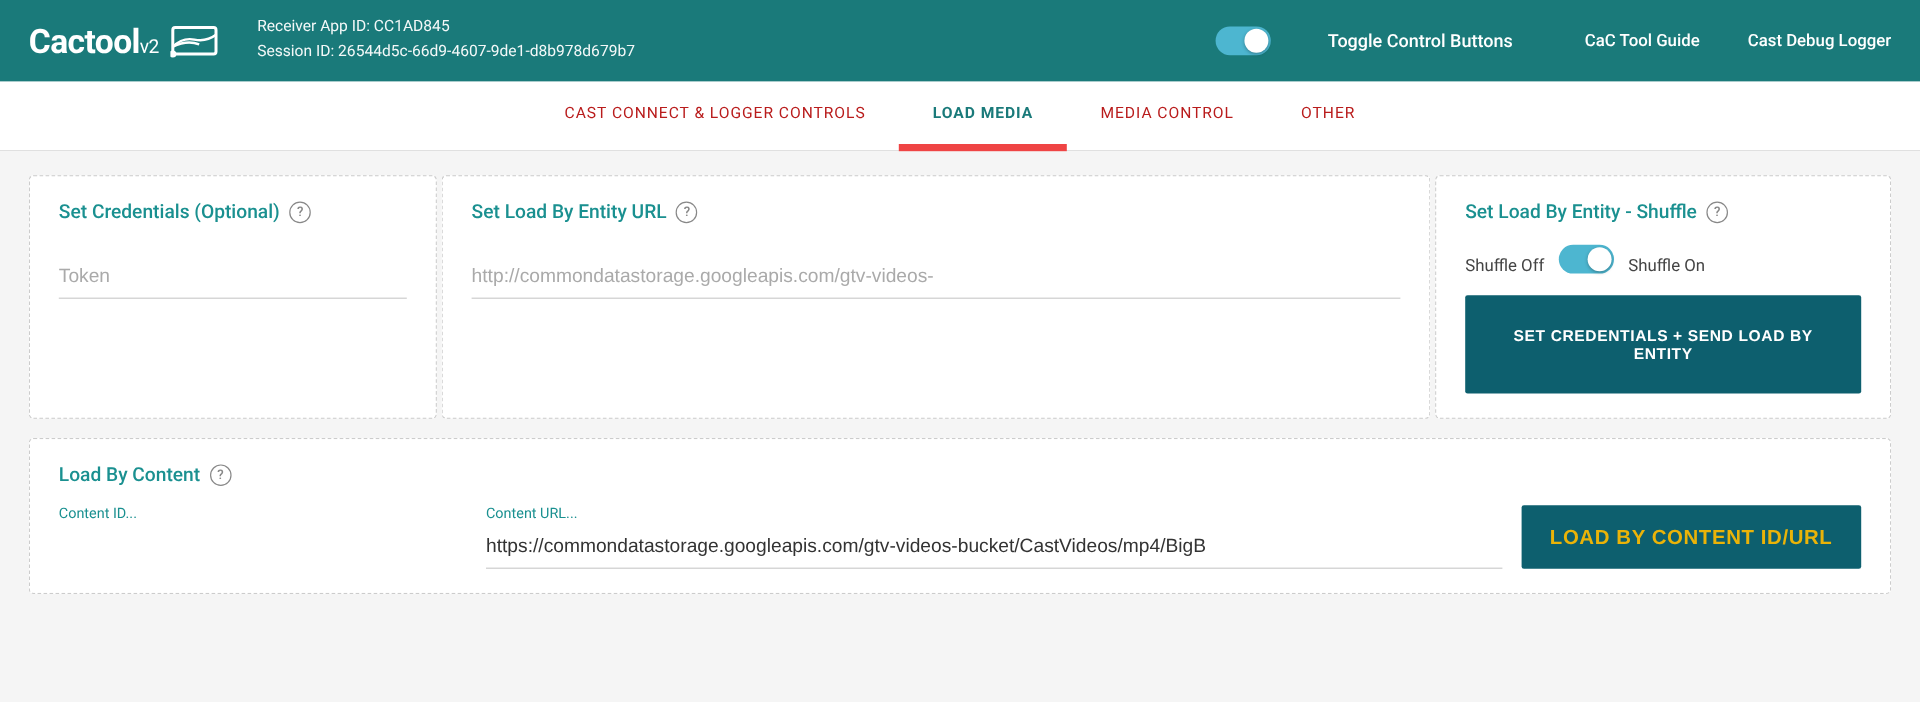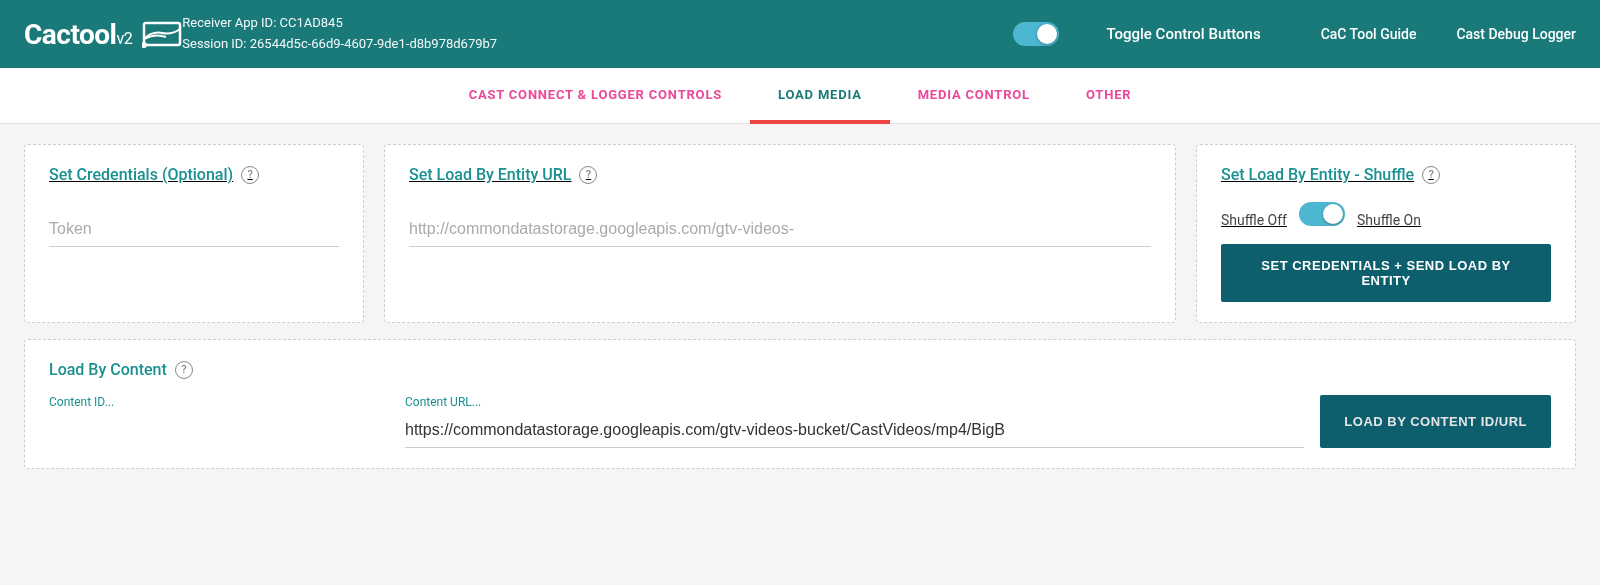--- a/index.html
+++ b/index.html
@@ -11,20 +11,21 @@
       display: flex;
       align-items: center;
       padding: 0 24px;
       height: 68px;
       color: white;
     }
     .header-logo {
       display: flex;
       align-items: center;
       gap: 10px;
+      margin-right: 32px;
     }
     .logo-text {
       font-size: 28px;
       font-weight: 700;
       color: white;
       letter-spacing: -0.5px;
     }
     .logo-v2 {
       font-size: 16px;
       font-weight: 400;
@@ -88,46 +89,45 @@
       background: white;
       display: flex;
       justify-content: center;
       gap: 0;
       border-bottom: 1px solid #e0e0e0;
       padding: 0 20px;
     }
     .tab {
       padding: 18px 28px;
       font-size: 13px;
-      font-weight: 700;
+      font-weight: 400;
       letter-spacing: 0.8px;
-      color: #ec4899;
+      color: #b91c1c;
       cursor: pointer;
       border-bottom: 3px solid transparent;
       position: relative;
       top: 1px;
     }
     .tab.active {
       color: #1a7a7a;
-      border-bottom: 4px solid #ef4444;
+      border-bottom: 6px solid #ef4444;
       font-weight: 700;
     }
 
     
     .main {
       padding: 20px 24px;
       background: #f5f5f5;
     }
 
     
     .top-row {
       display: flex;
-      gap: 20px;
+      gap: 4px;
       margin-bottom: 16px;
-      text-decoration: underline;
     }
     .card {
       background: white;
       border: 1px dashed #ccc;
       border-radius: 4px;
       padding: 20px 24px;
     }
     .card-credentials {
       flex: 0 0 340px;
     }
@@ -206,21 +206,21 @@
       background: white;
       border-radius: 50%;
       top: 2px;
       right: 2px;
       box-shadow: 0 1px 3px rgba(0,0,0,0.3);
     }
     .btn-primary {
       background: #0d5f6e;
       color: white;
       border: none;
-      padding: 14px 20px;
+      padding: 26px 20px;
       font-size: 13px;
       font-weight: 600;
       letter-spacing: 0.5px;
       cursor: pointer;
       width: 100%;
       border-radius: 2px;
     }
     .bottom-row {
       display: flex;
       gap: 16px;
@@ -232,24 +232,24 @@
       flex: 1;
     }
     .field-label {
       font-size: 12px;
       color: #1a9090;
       margin-bottom: 4px;
     }
     .btn-load {
       flex-shrink: 0;
       background: #0d5f6e;
-      color: #e5e5e5;
+      color: #eab308;
       border: none;
       padding: 14px 24px;
-      font-size: 13px;
+      font-size: 17px;
       font-weight: 600;
       letter-spacing: 0.5px;
       cursor: pointer;
       border-radius: 2px;
       white-space: nowrap;
     }
   </style>
 </head>
 <body>
 

